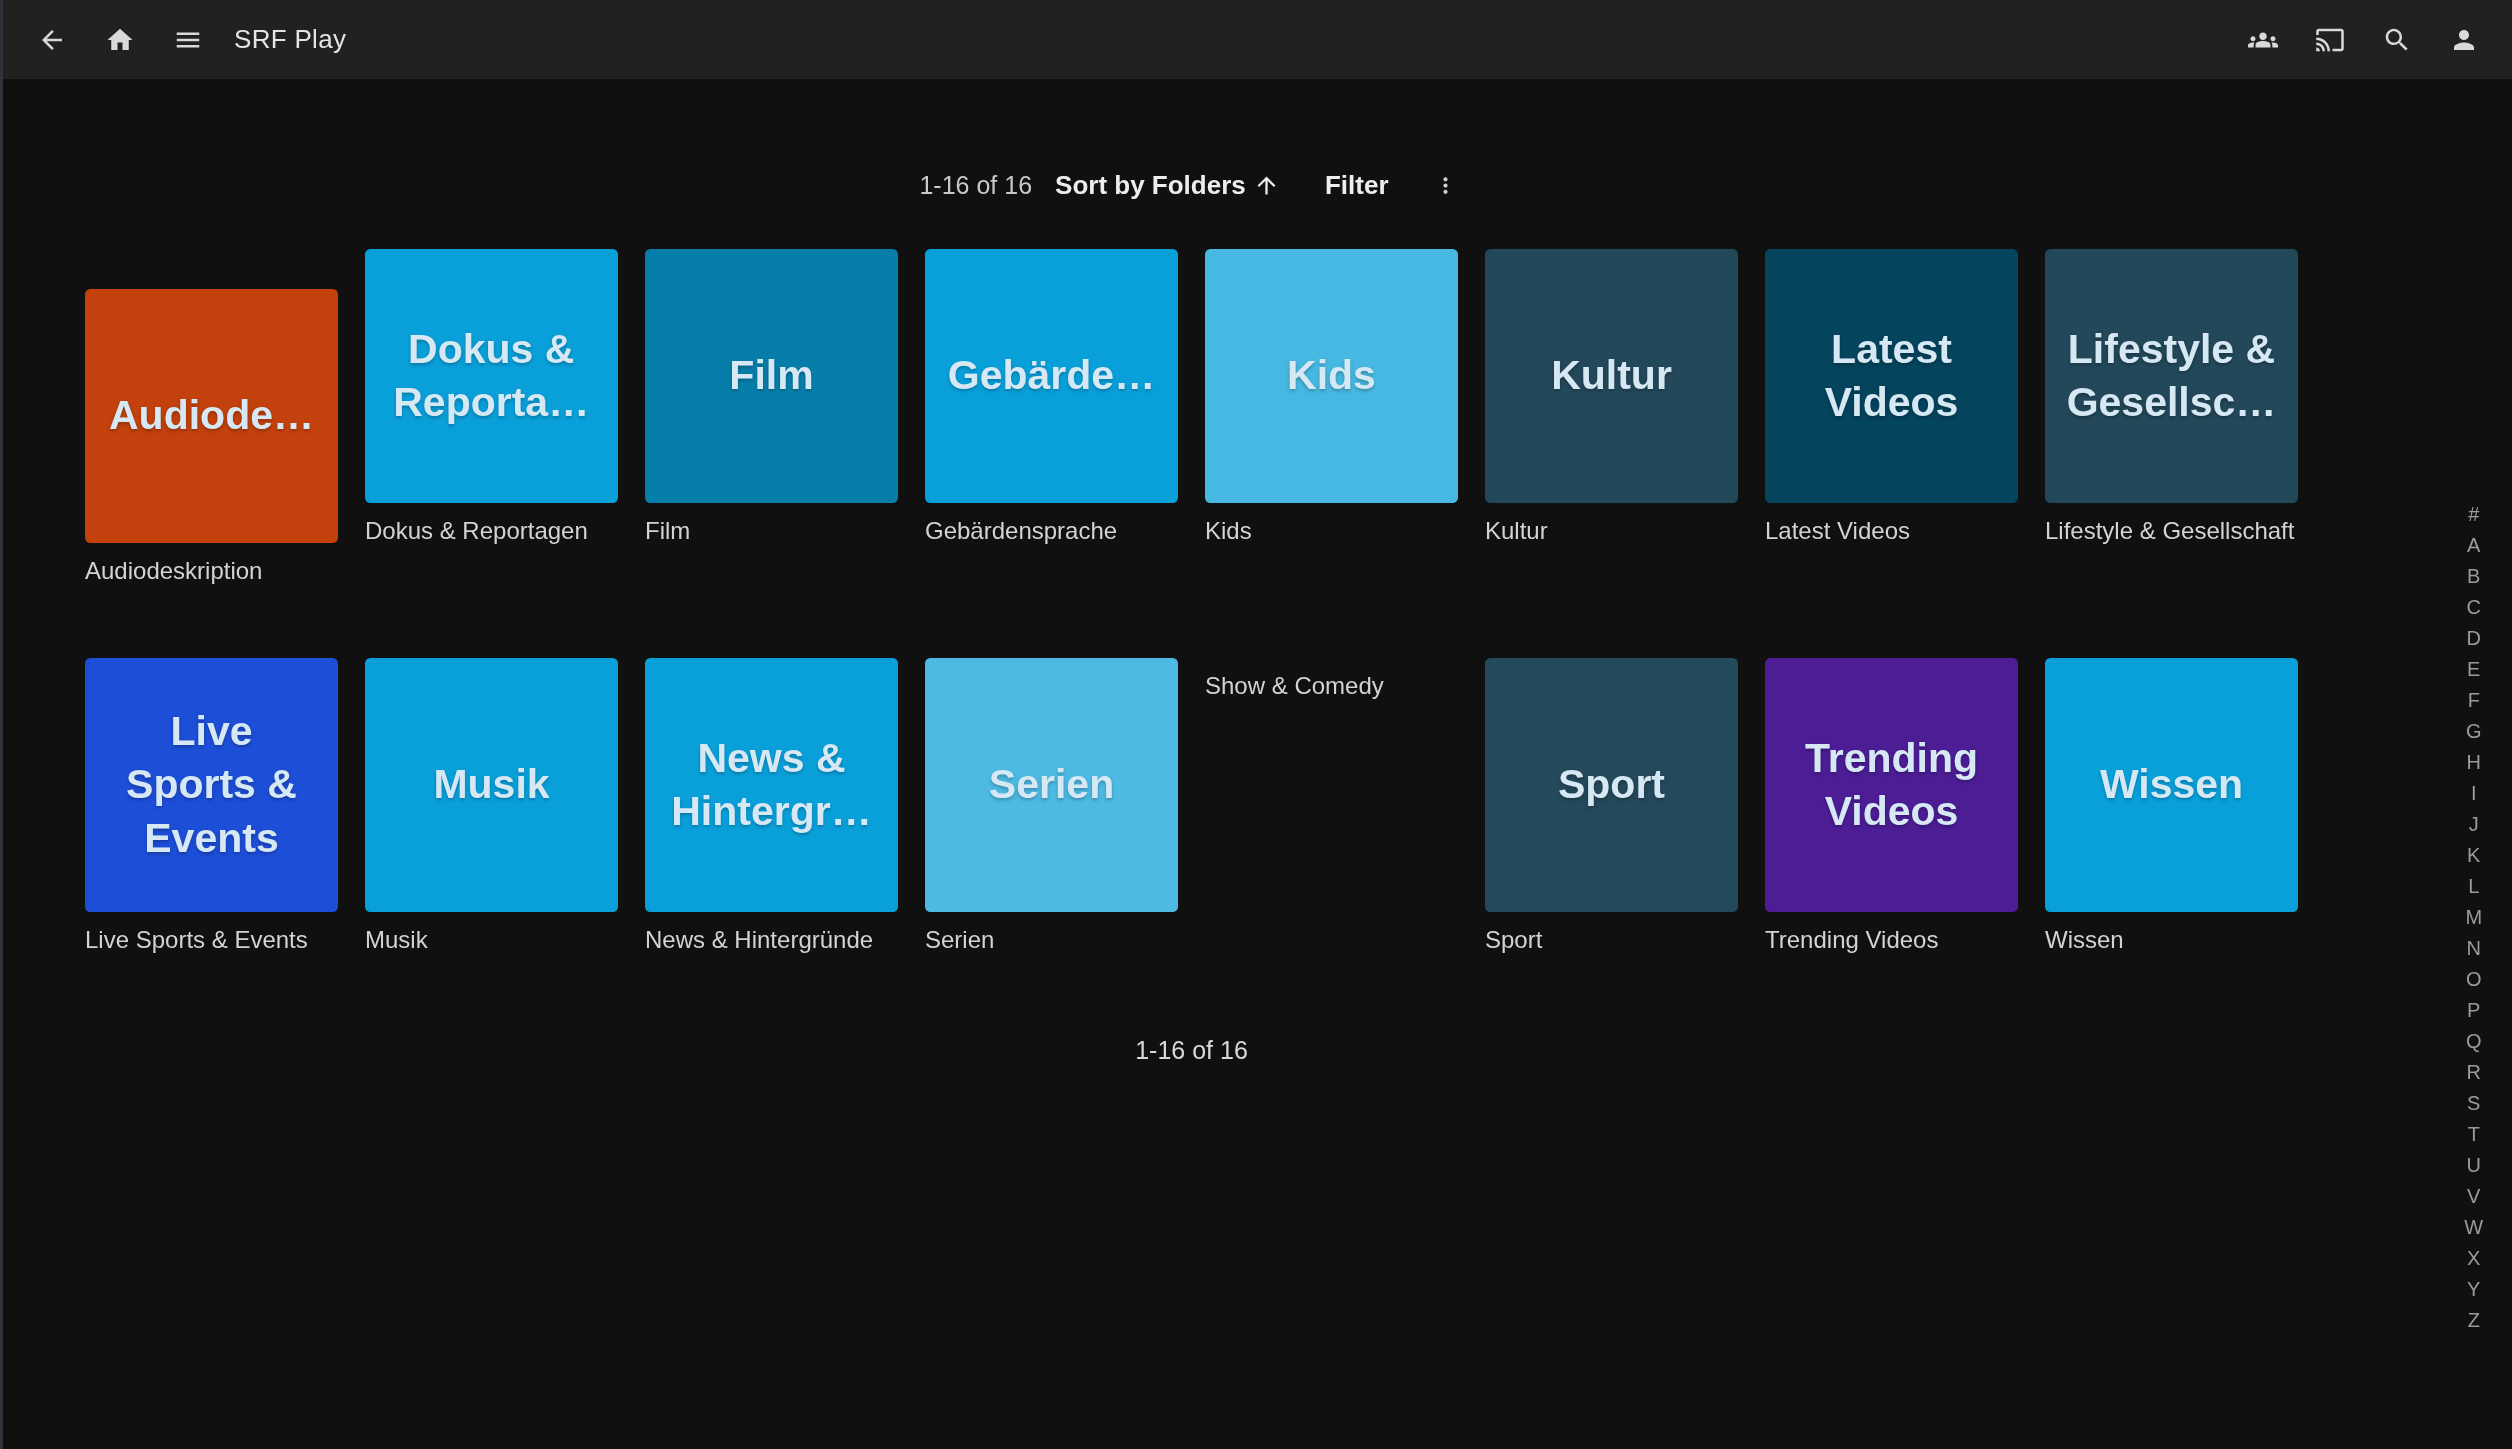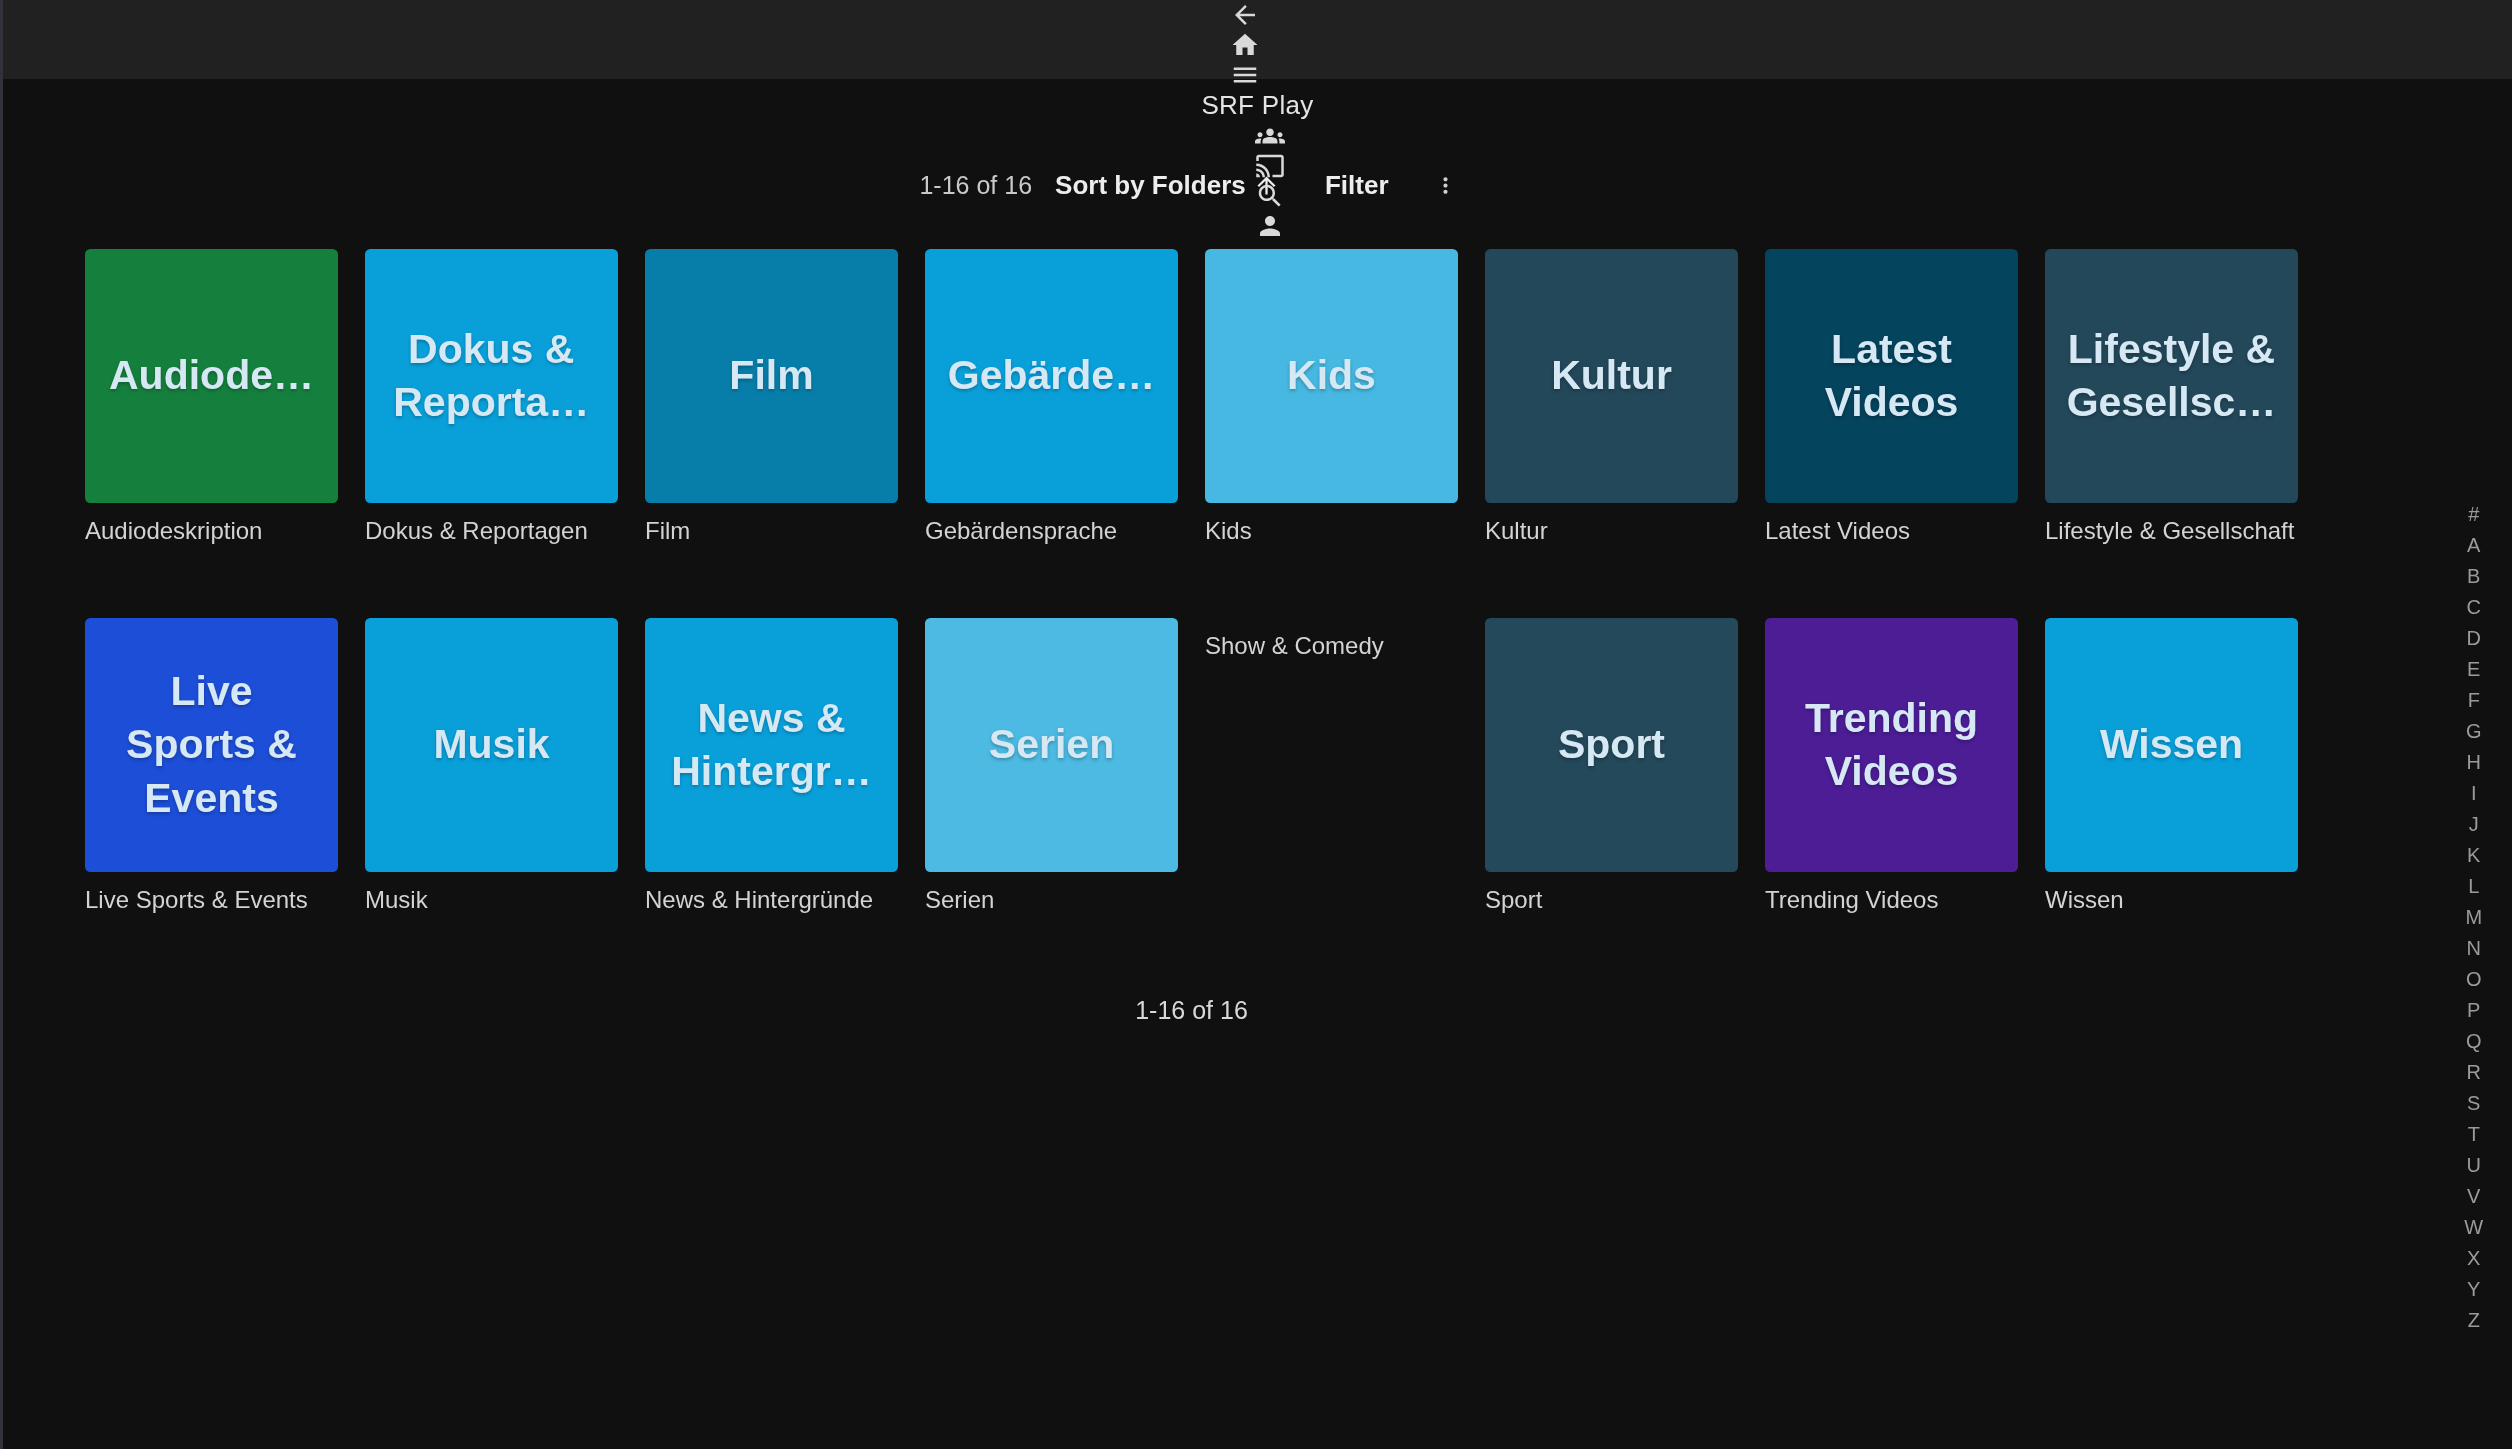--- a/index.html
+++ b/index.html
@@ -141,21 +141,21 @@
     text-align: center;
     cursor: pointer;
     line-height: 31px;
   }
 </style>
 </head>
 <body style="background: rgb(16, 16, 16);">
 
 <div class="window-edge"></div>
 
-<header class="app-header" style="background: rgb(33, 33, 33); flex-direction: column;">
+<header class="app-header" style="background: rgb(33, 33, 33);">
   <button class="hbtn" title="">
     <svg viewBox="0 0 24 24">
       <path d="M20 11H7.83l5.59-5.59L12 4l-8 8 8 8 1.41-1.41L7.83 13H20v-2z"></path>
     </svg>
   </button>
   <button class="hbtn">
     <svg viewBox="0 0 24 24">
       <path d="M10 20v-6h4v6h5v-8h3L12 3 2 12h3v8z"></path>
     </svg>
   </button>
@@ -203,21 +203,21 @@
     </button>
     <button class="kebab-button">
       <svg viewBox="0 0 24 24">
         <path d="M12 8c1.1 0 2-.9 2-2s-.9-2-2-2-2 .9-2 2 .9 2 2 2zm0 2c-1.1 0-2 .9-2 2s.9 2 2 2 2-.9 2-2-.9-2-2-2zm0 6c-1.1 0-2 .9-2 2s.9 2 2 2 2-.9 2-2-.9-2-2-2z"></path>
       </svg>
     </button>
   </div>
 
   <div class="library-grid">
   <div class="grid-cell">
-    <button class="tile" style="background-color: #15803d;">
+    <button class="tile" style="background-color: #c2410c; margin-top: 40px;">
       <span class="tile-label">Audiode…</span>
     </button>
     <div class="tile-caption">Audiodeskription</div>
   </div>
 
   <div class="grid-cell">
     <button class="tile" style="background-color: rgb(9, 160, 218); padding-left: 12px;">
       <span class="tile-label">Dokus &amp;
 Reporta…</span>
     </button>

